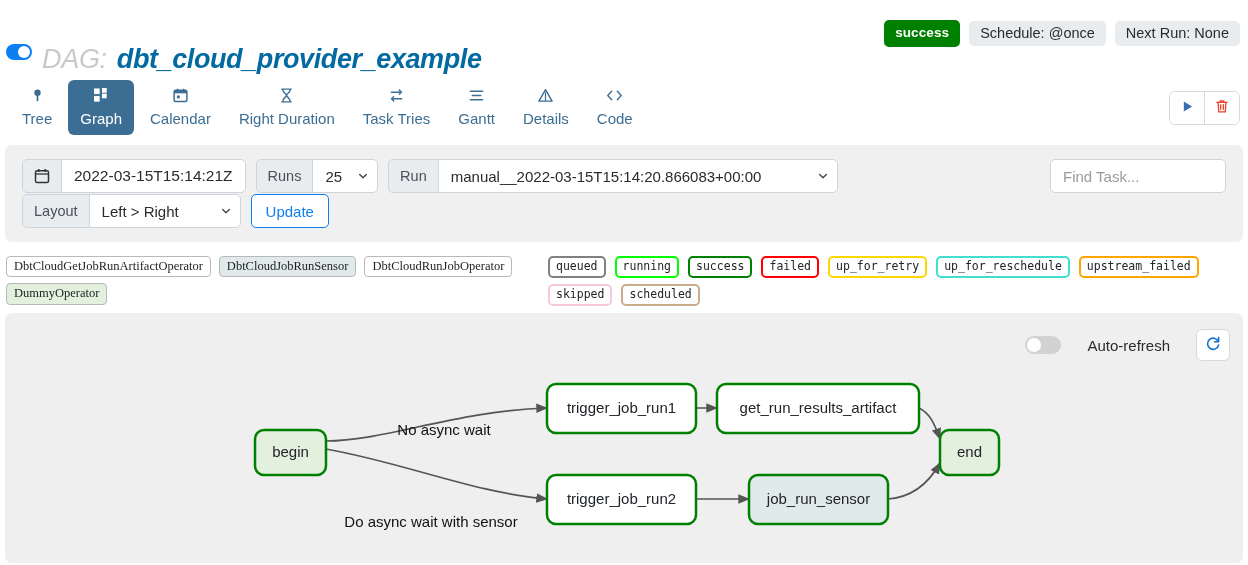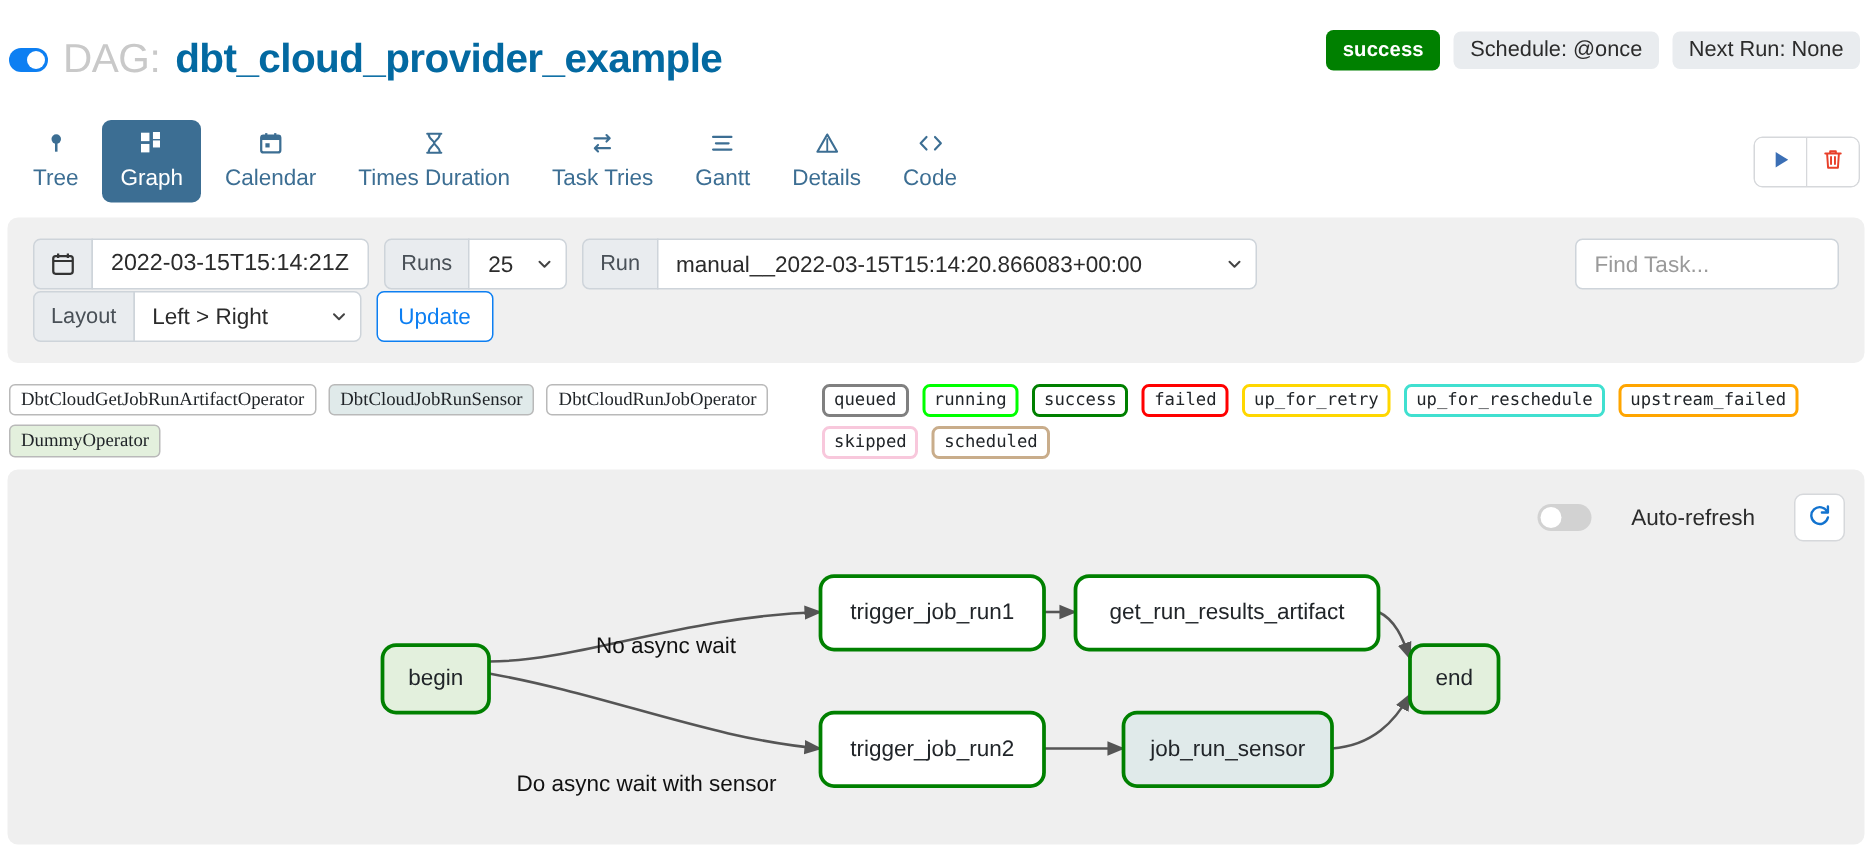--- a/index.html
+++ b/index.html
@@ -12,22 +12,22 @@
     color: #212529;
     overflow: hidden;
     position: relative;
   }
 
   
   .header {
     position: absolute; left: 0; top: 0; width: 1248px; height: 78px;
   }
   .dag-title-row {
-    position: absolute; left: 6px; top: 24px;
-    display: flex; align-items: center; gap: 10px;
+    position: absolute; left: 6px; top: 44px;
+    display: flex; align-items: flex-start; gap: 10px; font-style: italic;
   }
   .toggle-pause {
     width: 26px; height: 16px; border-radius: 8px;
     background: #0d7ff2; position: relative; flex: none; cursor: pointer;
   }
   .toggle-pause::after {
     content: ""; position: absolute; top: 2px; right: 2px;
     width: 12px; height: 12px; border-radius: 50%; background: #fff;
   }
   .dag-label {
@@ -240,21 +240,21 @@
       </span>
       <span class="tab-label">Calendar</span>
     </div>
 
     <div class="tab">
       <span>
         <svg width="15" height="15" viewBox="0 0 16 16">
             <path d="M3 1.2h10M3 14.8h10M4 1.2c0 4 4 4.8 4 6.6 0 1.8-4 2.6-4 7M12 1.2c0 4-4 4.8-4 6.6 0 1.8 4 2.6 4 7" fill="none" stroke="#3c6e93" stroke-width="1.5" stroke-linecap="round"></path>
           </svg>
       </span>
-      <span class="tab-label">Times Duration</span>
+      <span class="tab-label">Right Duration</span>
     </div>
 
     <div class="tab">
       <span>
         <svg width="15" height="15" viewBox="0 0 16 16">
             <path d="M2.5 4.5h9M11 2.2l2.3 2.3L11 6.8M13.5 11.5h-9M5 9.2L2.7 11.5 5 13.8" fill="none" stroke="#3c6e93" stroke-width="1.5" stroke-linecap="round" stroke-linejoin="round"></path>
           </svg>
       </span>
       <span class="tab-label">Task Tries</span>
     </div>

